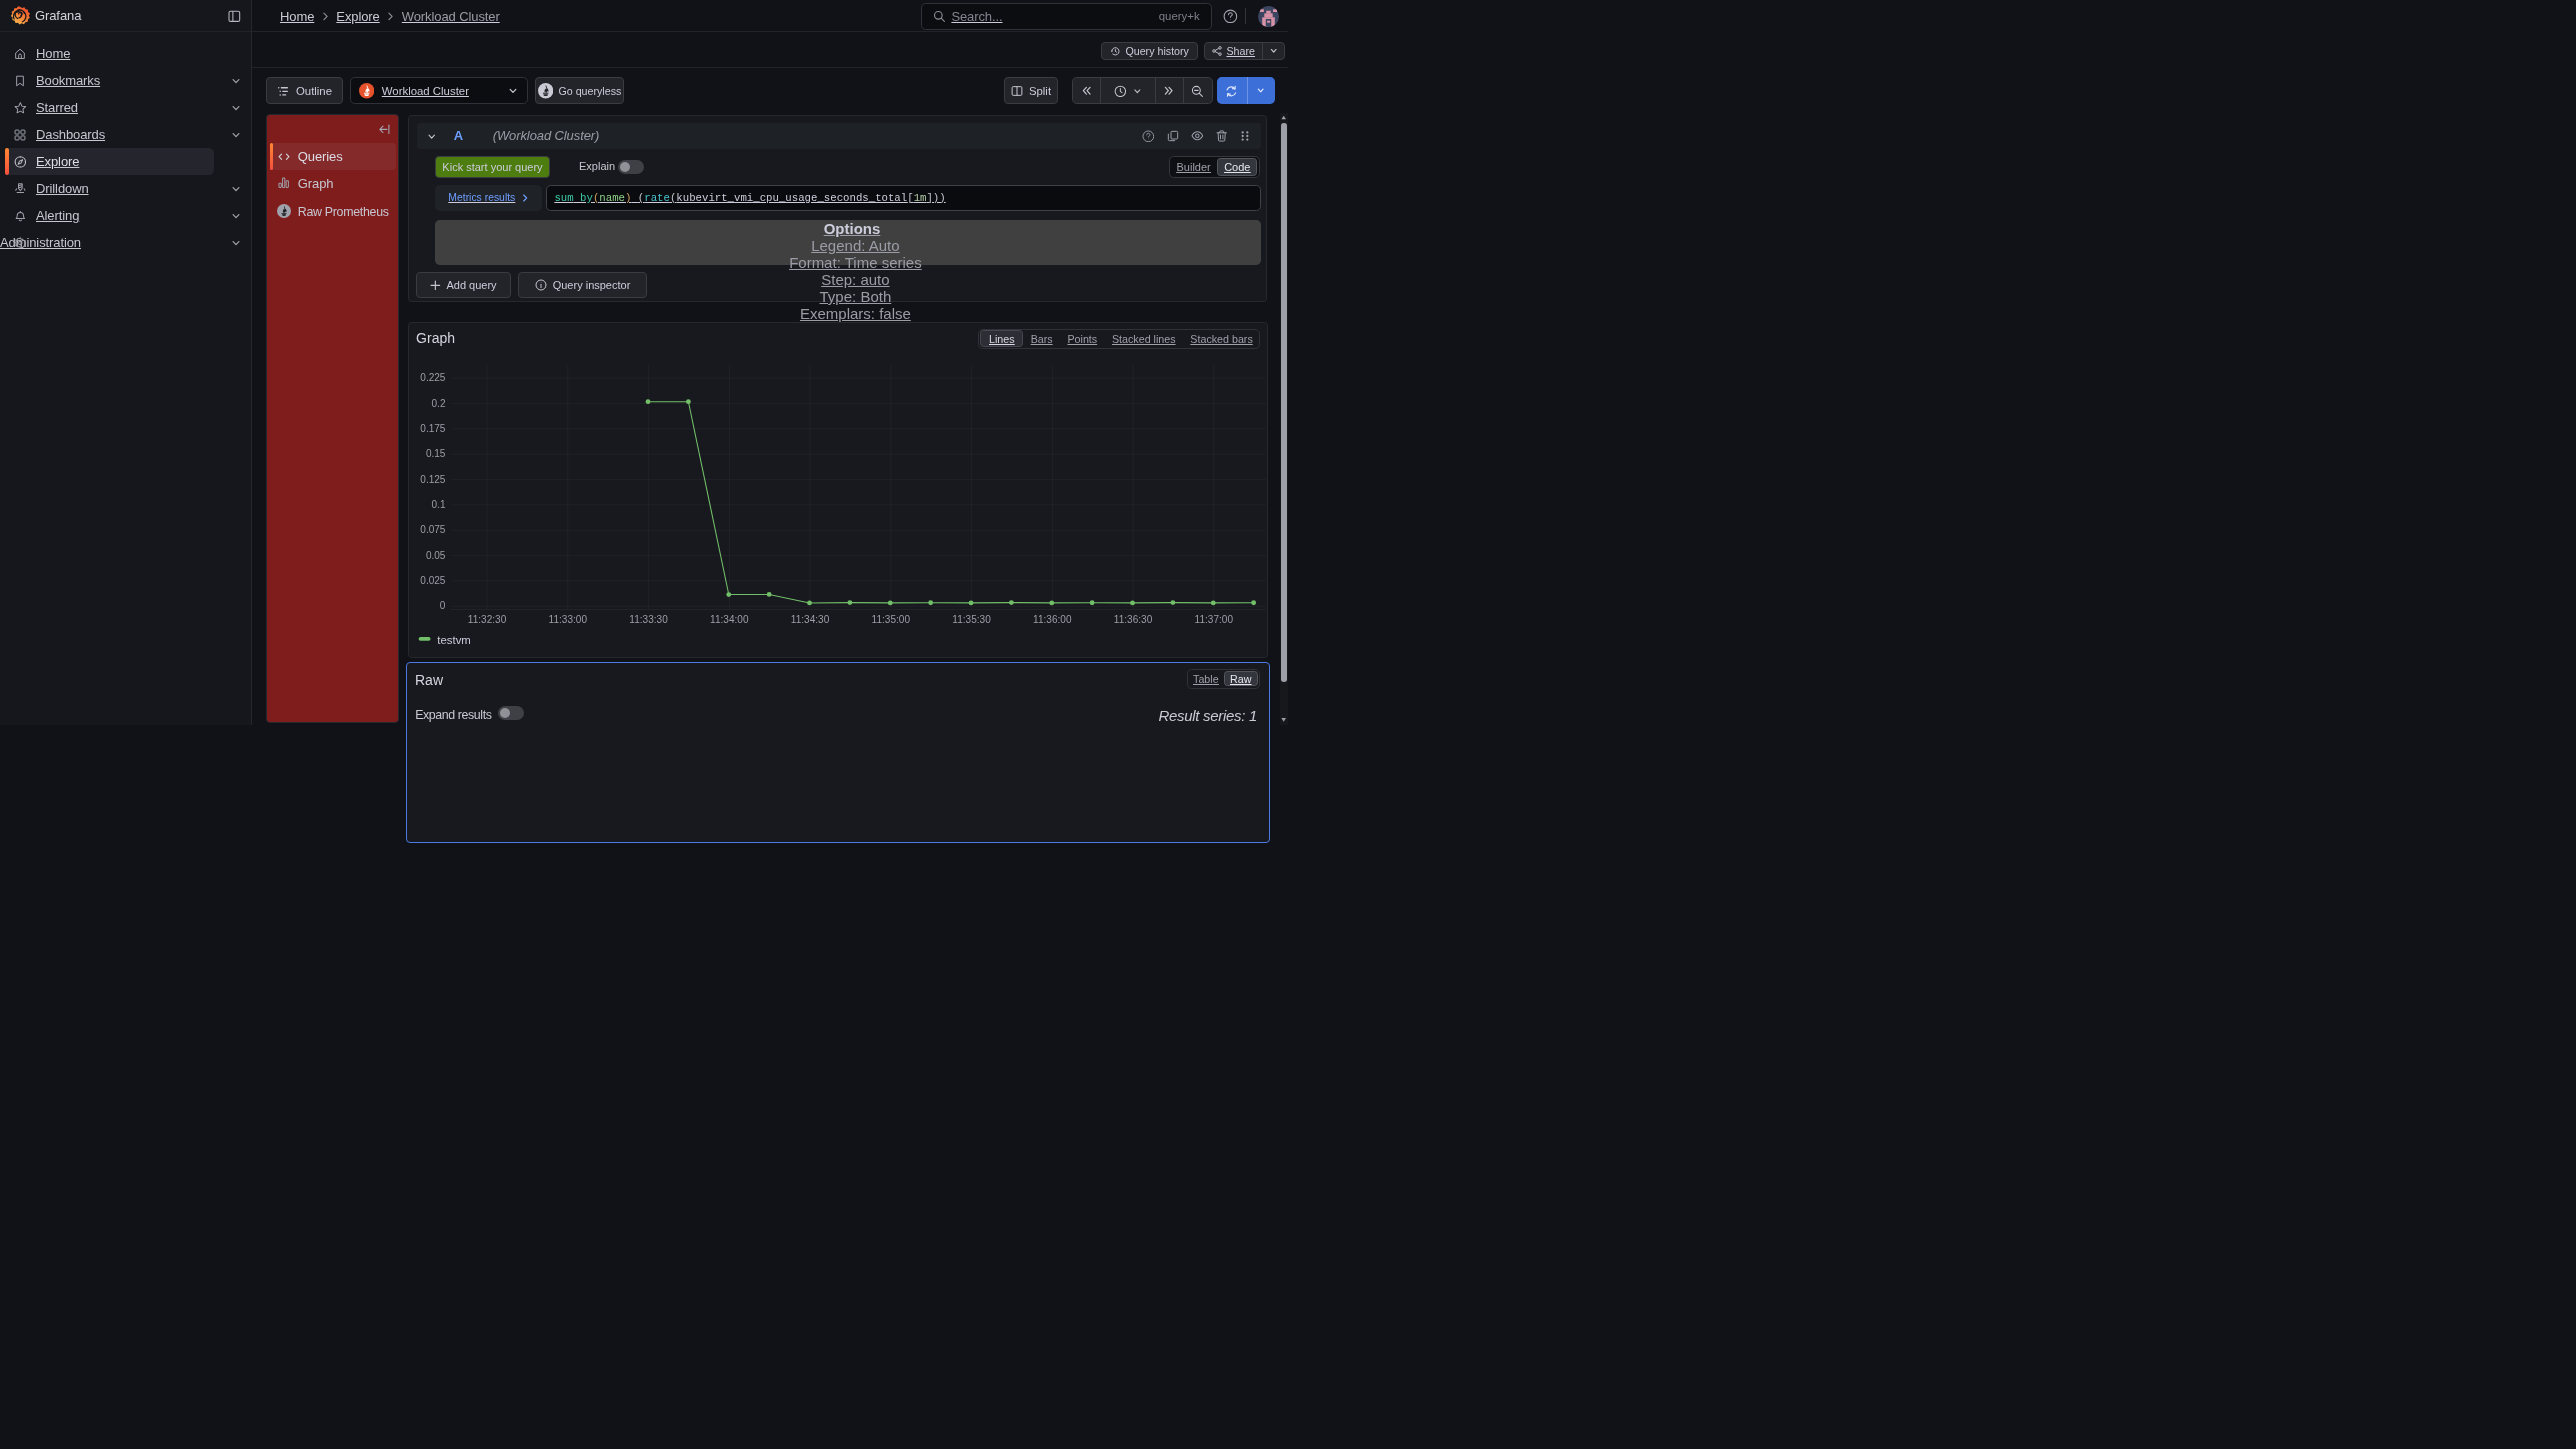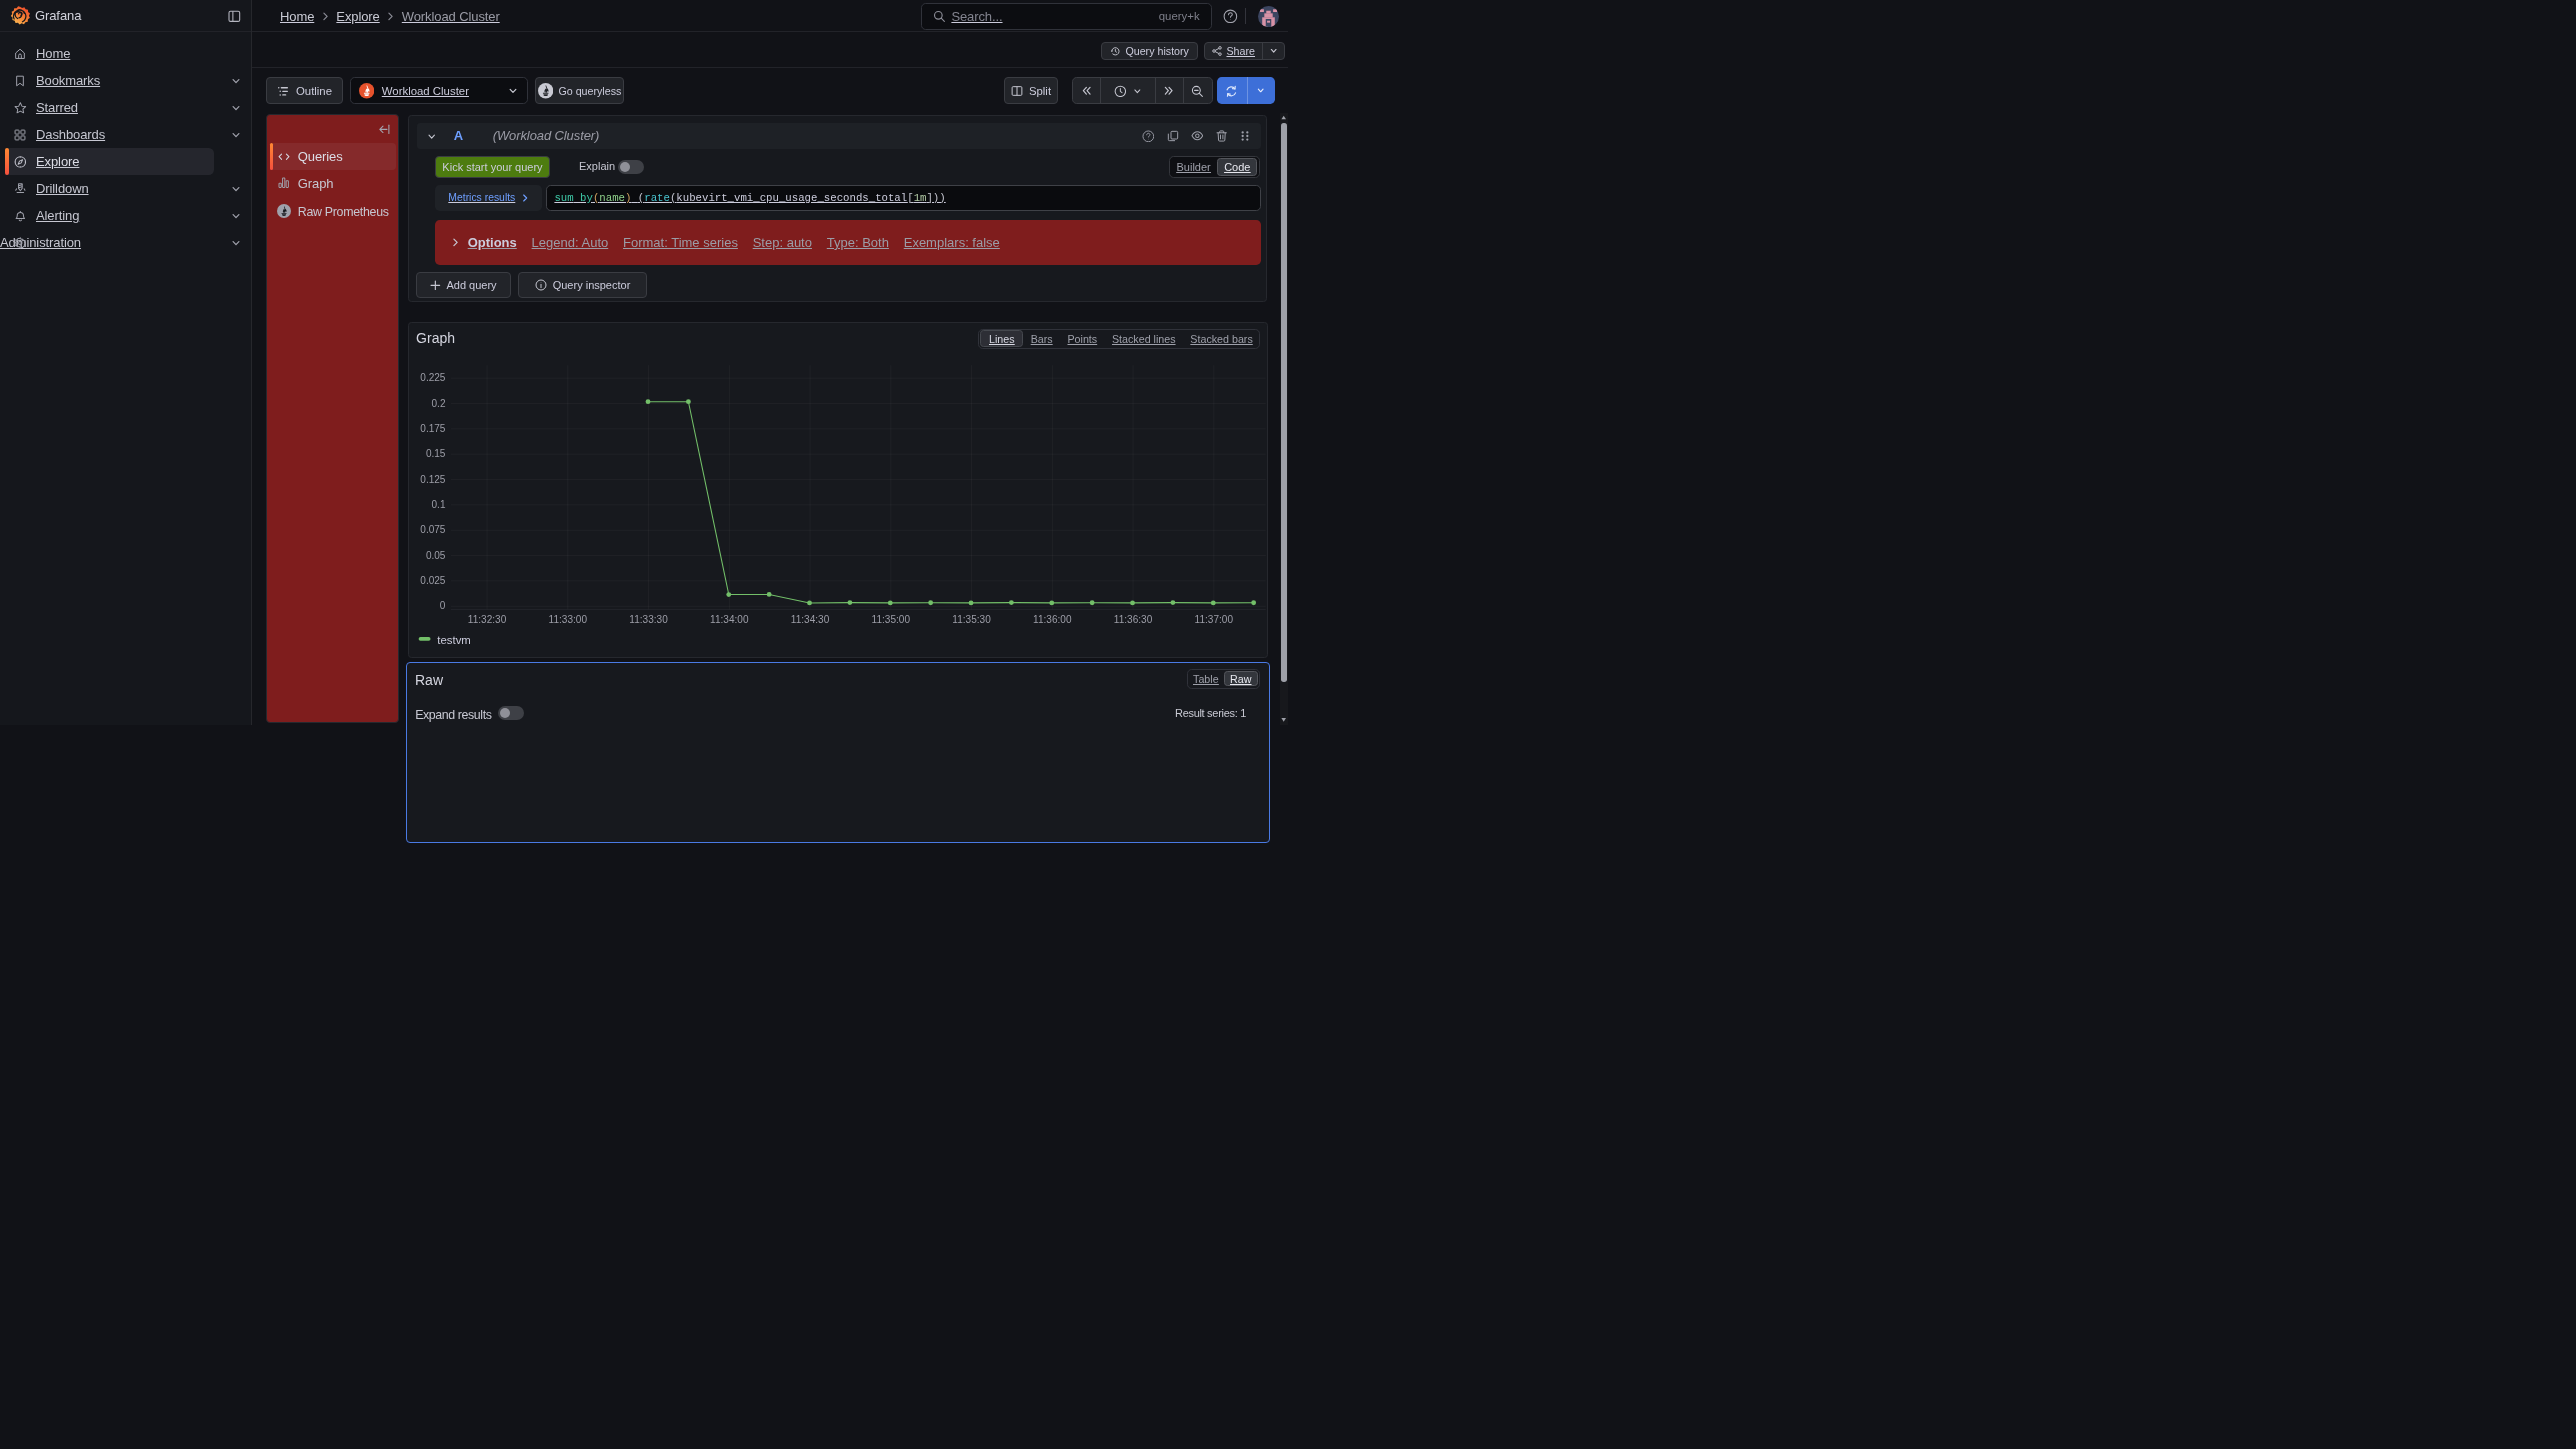--- a/index.html
+++ b/index.html
@@ -373,21 +373,21 @@
     <div class="abs row" style="left:26px;top:69px;width:107px;height:26px;background:#1f2227;border-radius:4.7px;justify-content:center;gap:5.4px;">
       <span style="font-size:10.4px;color:#6e9fff;">Metrics results</span>
       <svg width="8" height="8" viewBox="0 0 12 12" fill="none" stroke="#6e9fff" stroke-width="1.7" stroke-linecap="round" stroke-linejoin="round">
           <path d="M4 1.5 L8.5 6 L4 10.5"></path>
         </svg>
     </div>
     <div class="abs row" style="left:137px;top:69px;width:715px;height:26px;background:#0a0b0e;border:0.7px solid #3f4147;border-radius:4.7px;font-family:'Liberation Mono',monospace;font-size:10.7px;">
       <span style="margin-left:7.4px;white-space:pre;"><span style="color:#3ec9a7;">sum</span> <span style="color:#3ec9a7;">by</span><span style="color:#d0a15f;">(</span><span style="color:#8fd18a;">name</span><span style="color:#d0a15f;">)</span> <span style="color:#c5c6d0;">(</span><span style="color:#49c4cf;">rate</span><span style="color:#c5c6d0;">(</span><span style="color:#ccccdc;">kubevirt_vmi_cpu_usage_seconds_total</span><span style="color:#c5c6d0;">[</span><span style="color:#b5cea8;">1m</span><span style="color:#c5c6d0;">]))</span></span>
     </div>
 
-    <div class="abs row" style="left:26px;top:104px;width:826px;height:45px;background:#7f1d1d;border-radius:4.7px;font-size:13px;color:#9b9ca6;">
+    <div class="abs row" style="left:26px;top:104px;width:826px;height:45px;background:#404040;border-radius:4.7px;font-size:15px;color:#9b9ca6;flex-direction:column;">
       <svg style="margin-left:16px;" width="8.7" height="8.7" viewBox="0 0 12 12" fill="none" stroke="#c6c7d1" stroke-width="1.7" stroke-linecap="round" stroke-linejoin="round">
           <path d="M4 1.5 L8.5 6 L4 10.5"></path>
         </svg>
       <span style="margin-left:8px;color:#ccccdc;font-weight:600;">Options</span>
       <span style="margin-left:14.8px;">Legend: Auto</span>
       <span style="margin-left:14.8px;">Format: Time series</span>
       <span style="margin-left:14.8px;">Step: auto</span>
       <span style="margin-left:14.8px;">Type: Both</span>
       <span style="margin-left:14.8px;">Exemplars: false</span>
     </div>
@@ -492,21 +492,21 @@
   <div class="abs" style="left:154px;top:549px;width:864px;height:181px;background:#17191e;border:1.3px solid #4a7ae4;border-radius:4px;">
     <div class="abs" style="left:8px;top:8.7px;font-size:14px;font-weight:500;color:#d5d6e0;">Raw</div>
     <div class="abs row" style="left:780px;top:6px;width:73px;height:19.5px;border:0.7px solid #30323a;border-radius:4.7px;font-size:10.7px;color:#9ea0aa;">
       <div class="row" style="flex:1;justify-content:center;">Table</div>
       <div class="row" style="width:34px;height:15.4px;margin-right:1.3px;justify-content:center;color:#e7e8ef;background:#33363c;border:0.7px solid #54565c;border-radius:3.4px;">Raw</div>
     </div>
     <div class="abs" style="left:8.2px;top:45px;font-size:12.4px;letter-spacing:-0.4px;color:#c9cad4;">Expand results</div>
     <div class="abs" style="left:91px;top:43px;width:26px;height:14px;background:#3e4046;border-radius:7.4px;">
       <div class="abs" style="left:1.7px;top:1.7px;width:10.7px;height:10.7px;border-radius:50%;background:#8f9098;"></div>
     </div>
-    <div class="abs" style="right:23px;top:44px;font-size:11px;letter-spacing:-0.3px;color:#c9cad4;">Result series: 1</div>
+    <div class="abs" style="right:12px;top:44px;font-size:15px;letter-spacing:-0.3px;color:#c9cad4;font-style:italic;">Result series: 1</div>
   </div>
 
 </div>
 
 <div class="abs" style="left:1280px;top:113px;width:8px;height:612px;background:#17181c;">
   <svg class="abs" style="left:1.3px;top:2px;" width="5.4" height="5.4" viewBox="0 0 8 8">
       <path d="M4 1 L7.4 6.4 H0.6 Z" fill="#9ea0a8"></path>
     </svg>
   <div class="abs" style="left:1px;top:10px;width:5.7px;height:559px;background:#9ea0a8;border-radius:2.7px;"></div>
   <svg class="abs" style="left:1.3px;top:604px;" width="5.4" height="5.4" viewBox="0 0 8 8">

